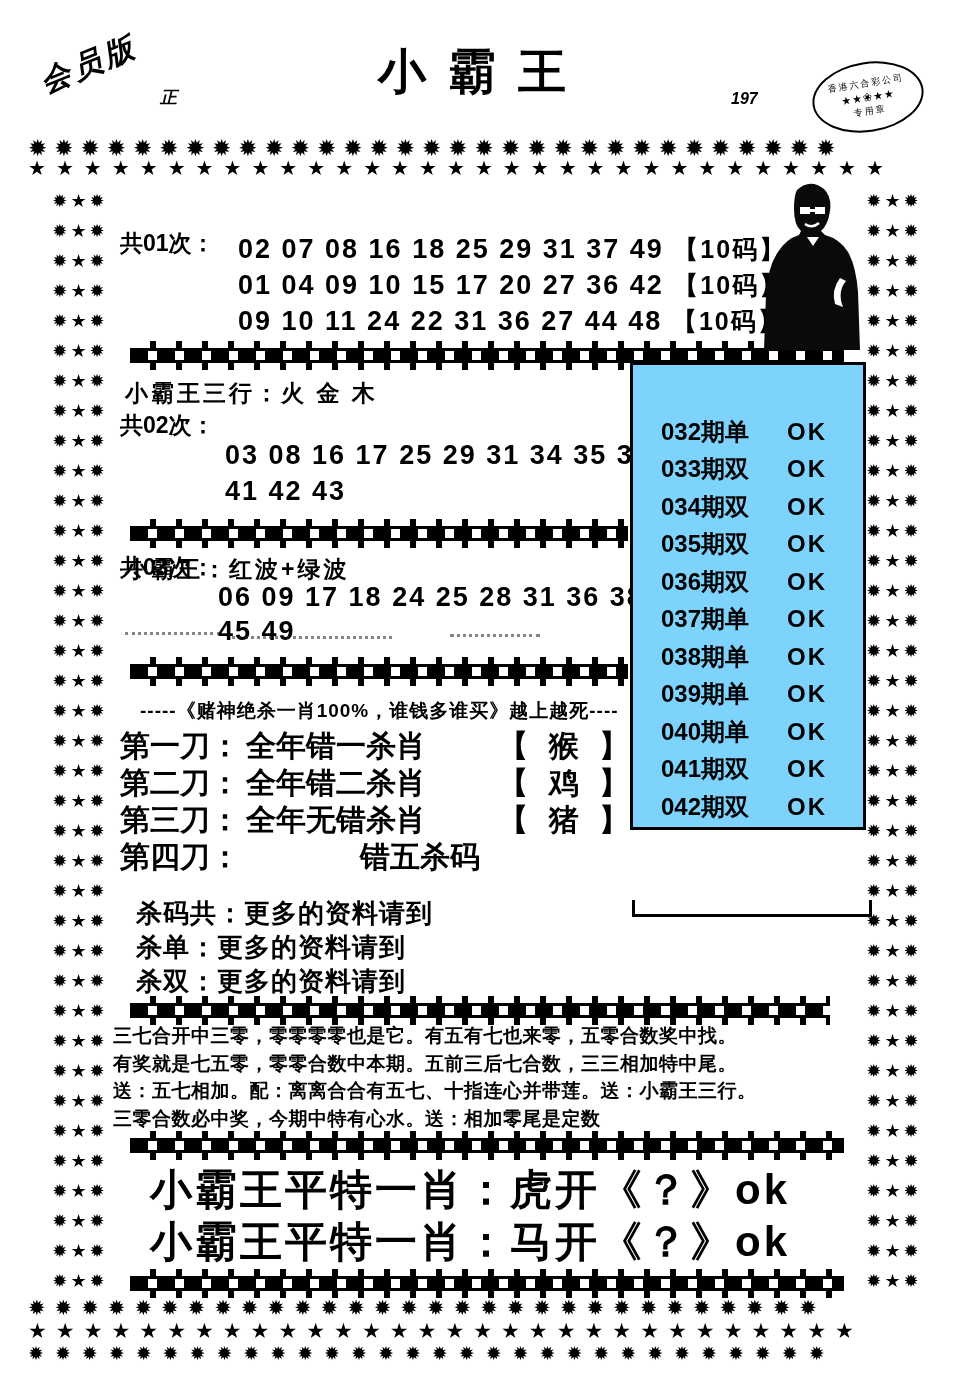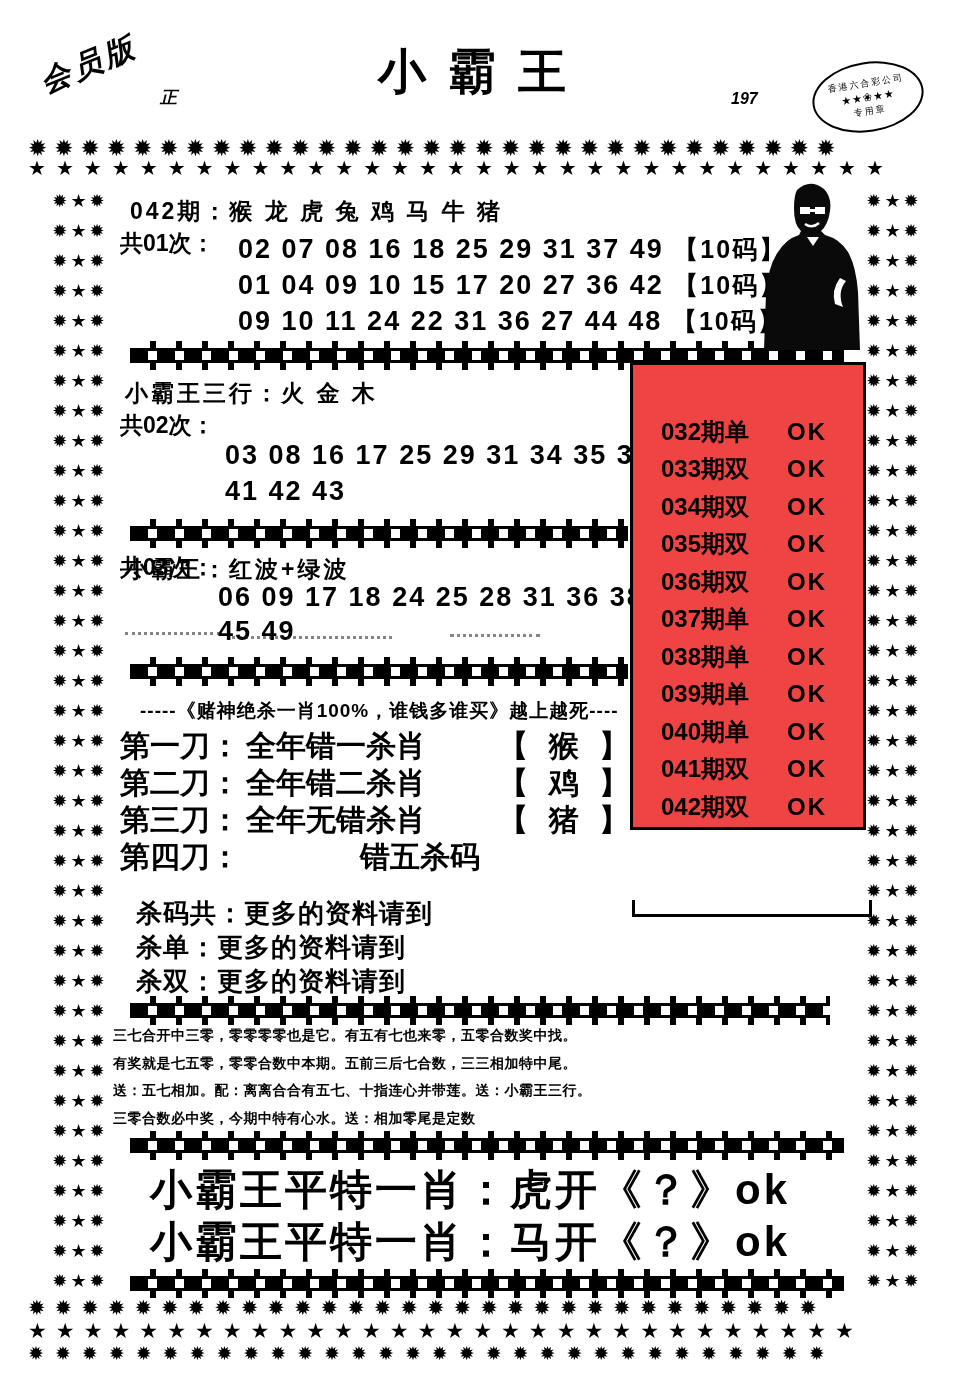--- a/index.html
+++ b/index.html
@@ -47,26 +47,26 @@
   .s-label{position:absolute; font-size:23px; font-weight:bold; white-space:nowrap;}
   .num-row{position:absolute; font-size:27px; font-weight:bold; letter-spacing:2px; white-space:nowrap;}
   .num-row .tag{font-weight:bold; font-size:25px;}
   .artifact-dashes{position:absolute; border-bottom:3px dotted #222; opacity:.55;}
   .banner-line{position:absolute; font-size:19px; font-weight:bold; white-space:nowrap; letter-spacing:1px;}
   .knife-row{position:absolute; width:515px; display:flex; font-size:30px; font-weight:bold; white-space:nowrap;}
   .knife-row .k-desc{margin-left:6px;}
   .knife-row .k-result{margin-left:auto; letter-spacing:6px;}
   .knife-row.center-desc .k-desc{margin-left:120px;text-align:right;}
   .kill-line{position:absolute; font-size:26px; font-weight:bold; white-space:nowrap; letter-spacing:1px;}
-  .poem{position:absolute; left:113px; top:1022px; width:745px; font-size:14px; font-weight:bold;
+  .poem{position:absolute; left:113px; top:1022px; width:745px; font-size:19px; font-weight:bold;
     line-height:27.5px; letter-spacing:.5px;}
   .pingte{position:absolute; font-size:42px; font-weight:bold; white-space:nowrap; letter-spacing:3px;}
   
   .history-box{position:absolute; left:630px; top:362px; width:236px; height:468px;
-    background:#ef4444; border:3px solid #000; box-sizing:border-box; padding-top:48px; z-index:5;}
+    background:#7dd3fc; border:3px solid #000; box-sizing:border-box; padding-top:48px; z-index:5;}
   .history-row{display:flex; padding:0 36px 0 28px; height:37.5px; align-items:center;
     font-size:24px; font-weight:bold;}
   .history-row .h-status{margin-left:auto; letter-spacing:2px;}
   .history-bracket{position:absolute; left:632px; top:900px; width:234px; height:14px;
     border-left:3px solid #000; border-right:3px solid #000; border-bottom:3px solid #000;}
   
   .man{position:absolute; left:750px; top:180px; z-index:4;}
 </style>
 </head>
 <body>
@@ -174,21 +174,20 @@
   <svg class="man" width="122" height="170" viewBox="0 0 122 170">
     <path fill="#0a0a0a" d="M47 10 Q60 -2 74 9 Q82 17 80 31 Q78 45 71 51 L75 55 Q90 59 98 72 Q106 86 108 112 L110 170 L14 170 L16 114 Q18 86 28 72 Q36 59 49 55 L51 51 Q44 45 44 29 Q44 15 47 10 Z"></path>
     <path fill="#fff" d="M50 27 h10 v7 h-10 z"></path>
     <path fill="#fff" d="M65 27 h10 v7 h-10 z"></path>
     <path fill="#fff" d="M60 29 h5 v3 h-5 z"></path>
     <path d="M55 44 Q62 49 69 43" stroke="#fff" stroke-width="2.5" fill="none"></path>
     <path fill="#fff" d="M57 57 l6 9 l6 -9 z"></path>
     <path fill="#fff" d="M90 98 Q81 110 85 124 L93 127 Q87 112 96 101 Z"></path>
   </svg>
 
-  <div class="s-heading" style="left:130px; top:196px;">042期：猴 龙 虎 兔 鸡 马 牛 猪</div>
   <div class="s-label" style="left:120px; top:228px;">共01次：</div>
   <div class="num-row" style="left:238px; top:233px;">
     <span>02 07 08 16 18 25 29 31 37 49</span>
     <span class="tag">【10码】</span>
   </div>
   <div class="num-row" style="left:238px; top:269px;">
     <span>01 04 09 10 15 17 20 27 36 42</span>
     <span class="tag">【10码】</span>
   </div>
   <div class="num-row" style="left:238px; top:305px;">

